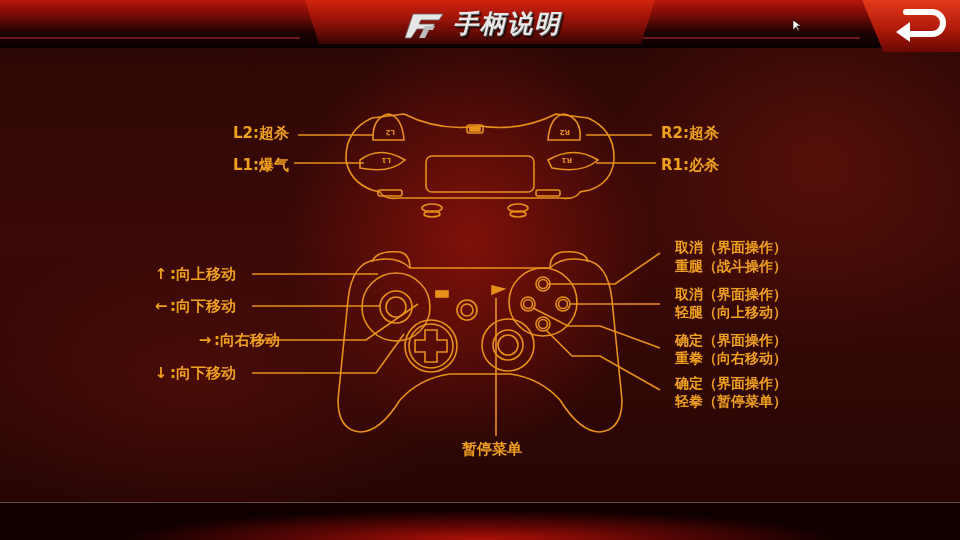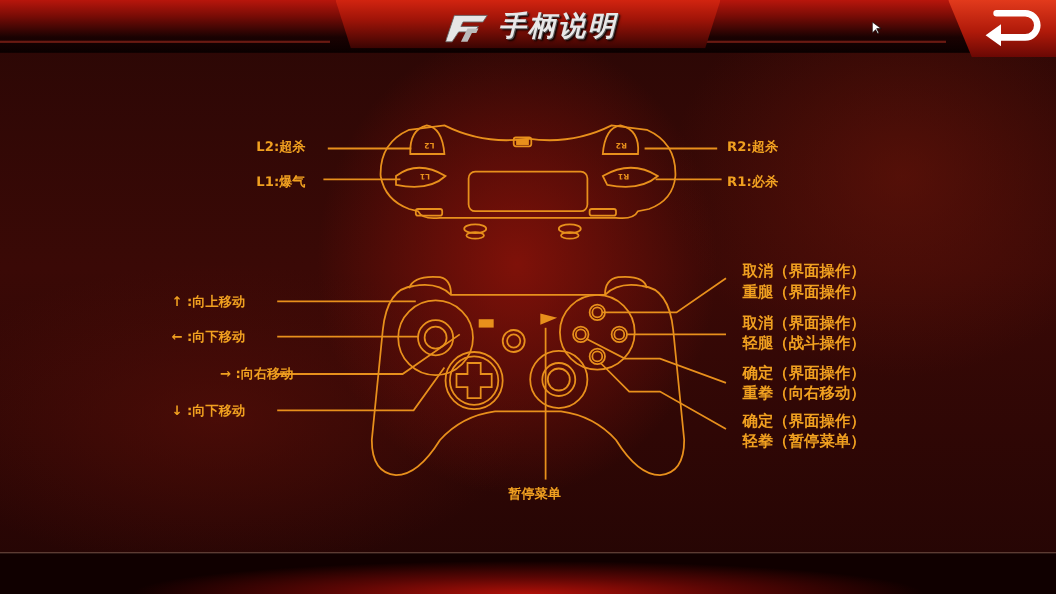--- a/index.html
+++ b/index.html
@@ -23,21 +23,21 @@
   .title{font-size:25px;font-weight:bold;font-style:italic;color:#e8e8e8;
     text-shadow:1px 1px 0 #555,2px 2px 2px #000;letter-spacing:2px;}
   .back-btn{position:absolute;left:862px;top:0;width:98px;height:52px;
     background:linear-gradient(180deg,#e23a1c 0%,#b01a0a 55%,#6a0804 100%);
     clip-path:polygon(0 0,100% 0,100% 100%,22% 100%);cursor:pointer;}
   .back-icon{position:absolute;left:30px;top:8px;width:56px;height:34px;}
   .footer{position:absolute;left:0;top:503px;width:960px;height:37px;
     background:radial-gradient(ellipse 360px 30px at 480px 37px,#b01008 0%,#5a0604 50%,#100000 100%);}
   .footer-line{position:absolute;left:0;top:502px;width:960px;height:2px;background:#6a4a40;}
   .diagram{position:absolute;left:0;top:0;width:960px;height:540px;}
-  .lbl{position:absolute;color:#f0a020;font-weight:bold;font-size:12px;white-space:nowrap;line-height:18px;}
+  .lbl{position:absolute;color:#f0a020;font-weight:bold;font-size:15px;white-space:nowrap;line-height:18px;}
   .lbl.sm{font-size:14px;}
   .arrow{display:inline-block;width:18px;text-align:center;}
   .cursor{position:absolute;left:793px;top:20px;width:10px;height:12px;}
 </style>
 </head>
 <body>
 
 <div class="bg"></div>
 
 <div class="header"></div>
@@ -144,23 +144,23 @@
   <span class="arrow">←</span><span>:向下移动</span>
 </div>
 <div class="lbl" style="left:152px;top:331px;margin-left:44px;">
   <span class="arrow">→</span><span>:向右移动</span>
 </div>
 <div class="lbl" style="left:152px;top:364px;">
   <span class="arrow">↓</span><span>:向下移动</span>
 </div>
 
 <div class="lbl sm" style="left:675px;top:238px;">取消（界面操作）</div>
-<div class="lbl sm" style="left:675px;top:257px;">重腿（界面操作）</div>
+<div class="lbl sm" style="left:675px;top:257px;">重腿（战斗操作）</div>
 <div class="lbl sm" style="left:675px;top:285px;">取消（界面操作）</div>
-<div class="lbl sm" style="left:675px;top:303px;">轻腿（战斗操作）</div>
+<div class="lbl sm" style="left:675px;top:303px;">轻腿（向上移动）</div>
 <div class="lbl sm" style="left:675px;top:331px;">确定（界面操作）</div>
 <div class="lbl sm" style="left:675px;top:349px;">重拳（向右移动）</div>
 <div class="lbl sm" style="left:675px;top:374px;">确定（界面操作）</div>
 <div class="lbl sm" style="left:675px;top:392px;">轻拳（暂停菜单）</div>
 
 <div class="lbl" style="left:462px;top:440px;text-align:right;">暂停菜单</div>
 
 <div class="footer-line"></div>
 <div class="footer"></div>
 

